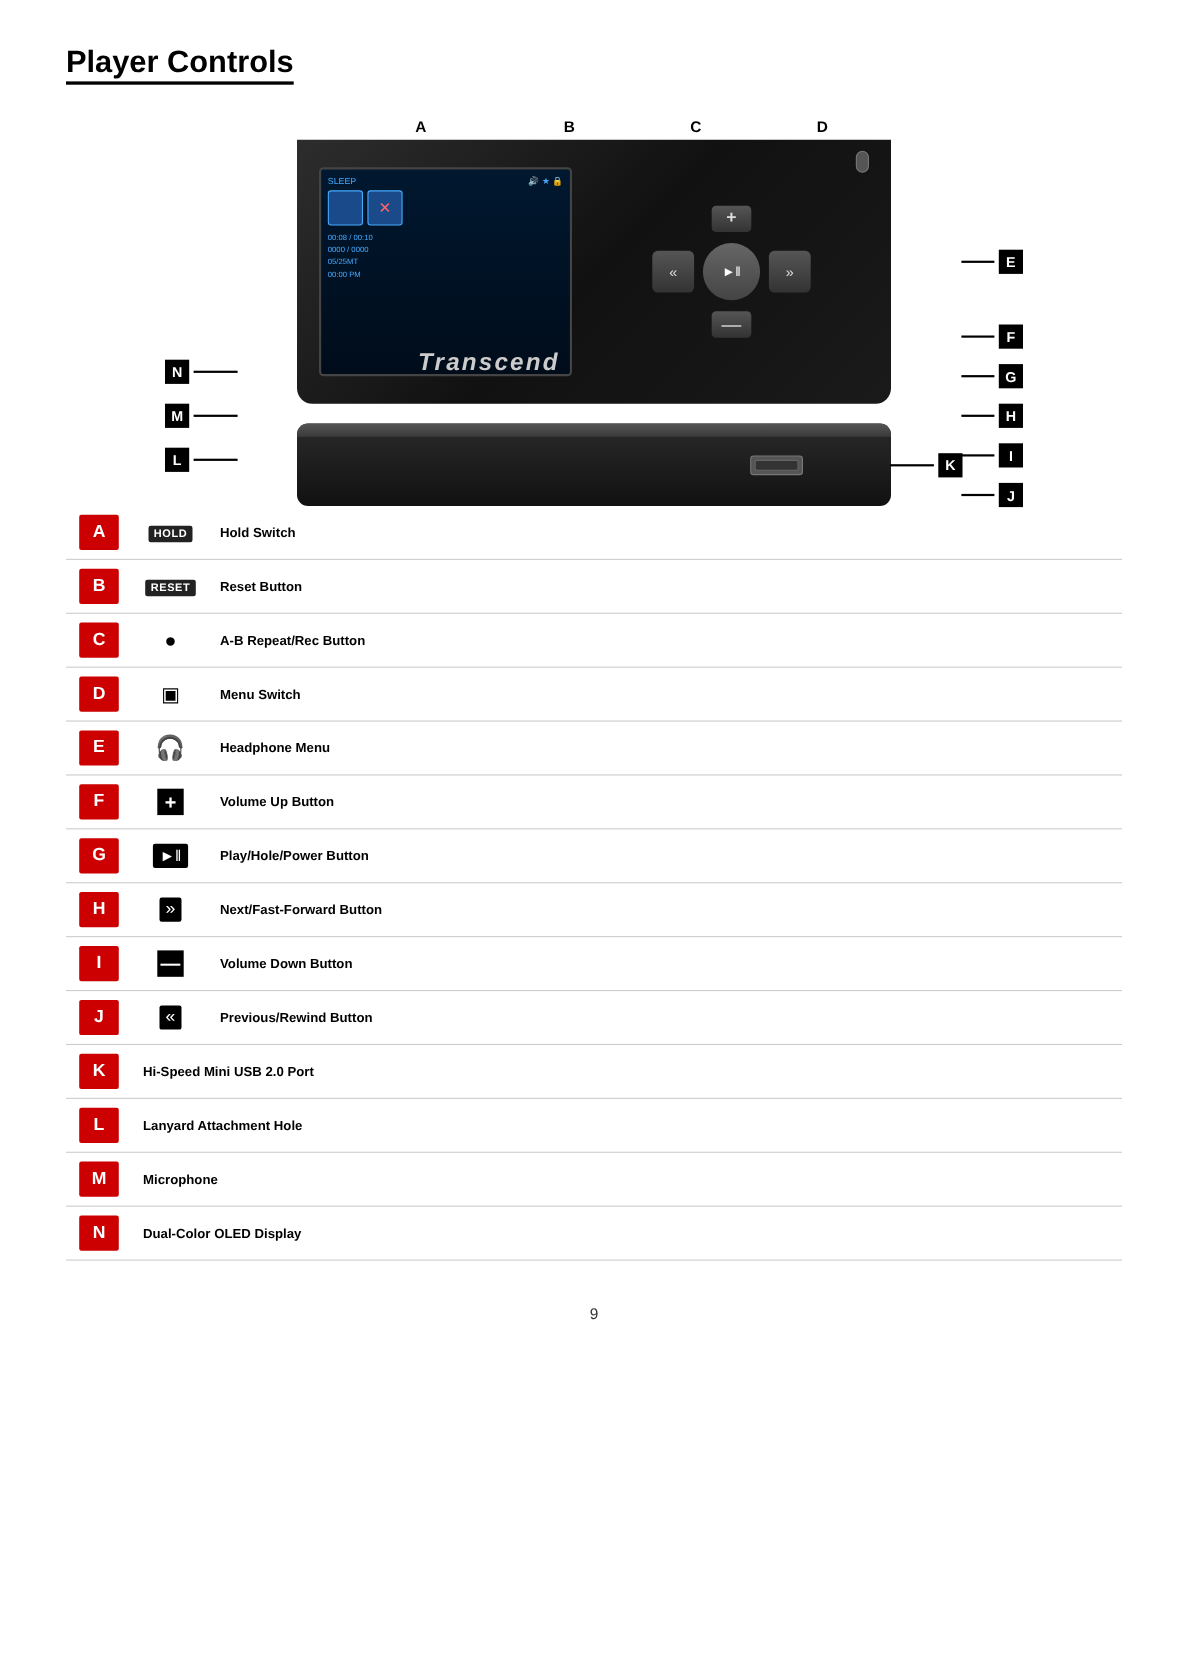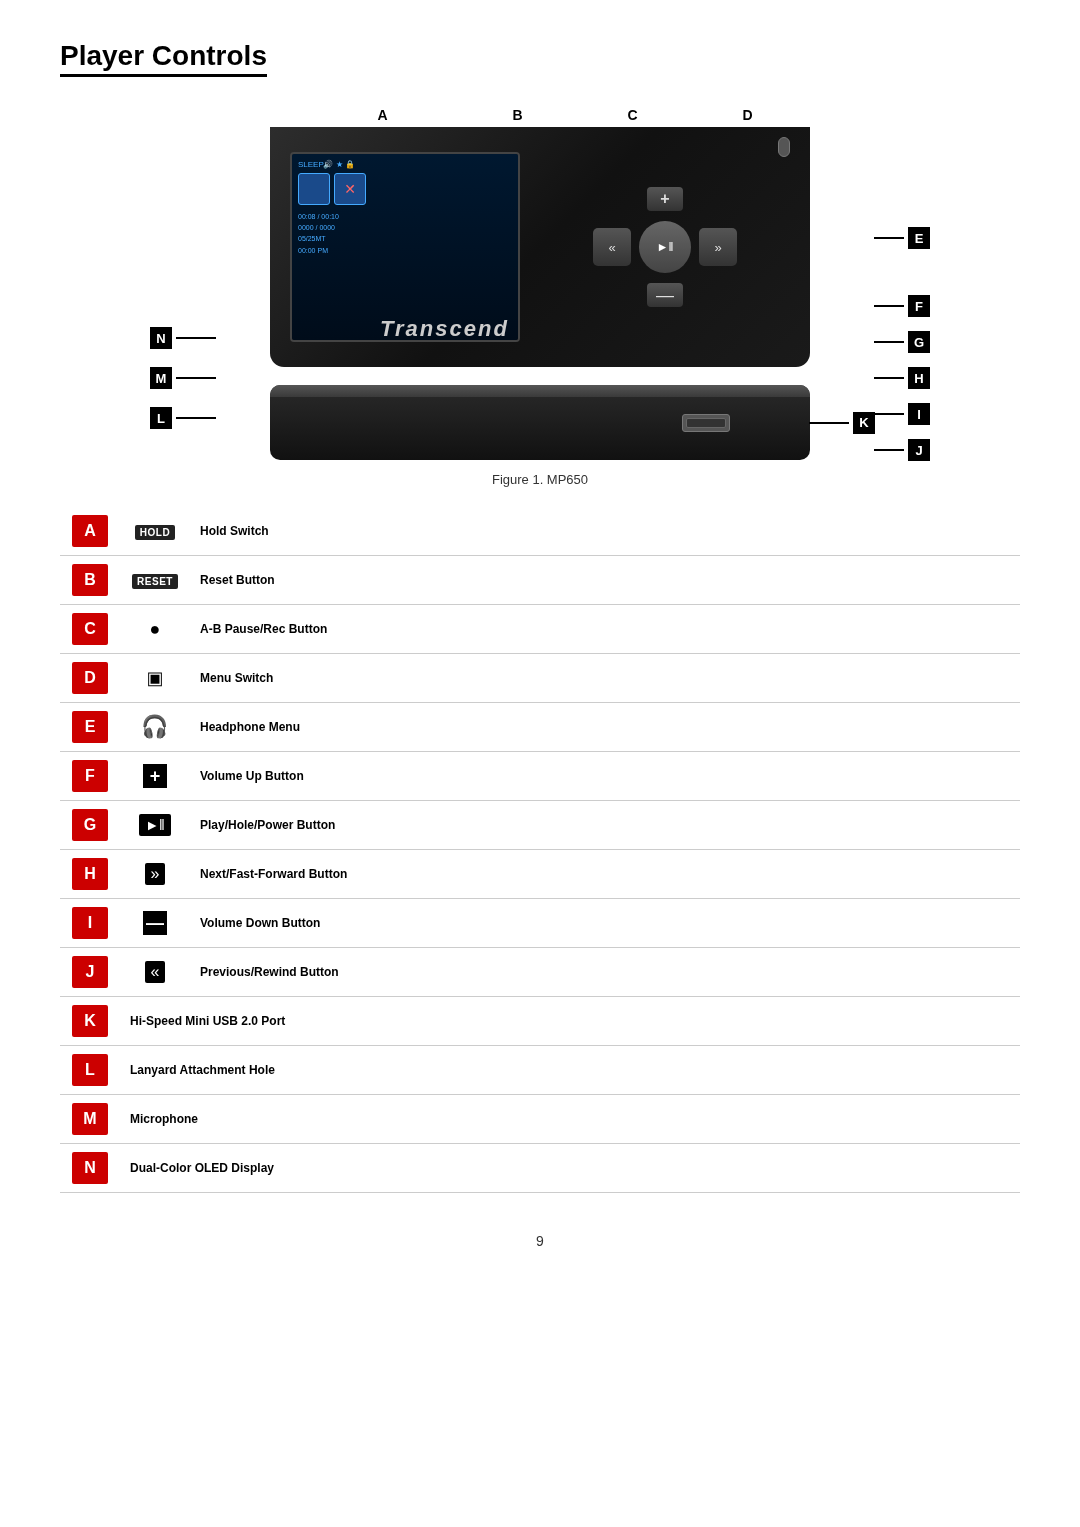--- a/index.html
+++ b/index.html
@@ -170,21 +170,21 @@
           <span style="margin-left:20px;">B</span>
           <span>C</span>
           <span>D</span>
         </div>
 
 
         <div style="width:540px;height:240px;background:linear-gradient(135deg,#2d2d2d 0%,#111 50%,#1a1a1a 100%);border-radius:0 0 14px 14px;margin:0 auto;position:relative;display:flex;align-items:center;padding:15px 20px;gap:20px;">
 
           <div style="width:230px;height:190px;background:#000;border:2px solid #444;border-radius:4px;overflow:hidden;flex-shrink:0;position:relative;">
             <div style="width:100%;height:100%;background:linear-gradient(180deg,#001830 0%,#000c1a 100%);padding:6px;">
-              <div style="color:#4af;font-size:8px;margin-bottom:4px;display:flex;">
+              <div style="color:#4af;font-size:8px;margin-bottom:4px;display:flex;justify-content:space-between;">
                 <span>SLEEP</span>
                 <span>🔊 ★ 🔒</span>
               </div>
               <div style="display:flex;gap:4px;margin-bottom:6px;">
                 <div style="width:32px;height:32px;background:#1a4a8a;border-radius:3px;border:1px solid #4af;"></div>
                 <div style="width:32px;height:32px;background:#1a4a8a;border-radius:3px;border:1px solid #4af;display:flex;align-items:center;justify-content:center;color:#f66;font-size:14px;">✕</div>
               </div>
               <div style="color:#4af;font-size:7px;line-height:1.6;">
                 <div>00:08 / 00:10</div>
                 <div>0000 / 0000</div>
@@ -223,21 +223,20 @@
 
         <div style="position:absolute;right:-65px;top:50%;transform:translateY(-50%);display:flex;align-items:center;gap:4px;">
           <div style="width:40px;height:2px;background:#000;"></div>
           <div style="background:#000;color:#fff;font-weight:bold;font-size:13px;width:22px;height:22px;display:flex;align-items:center;justify-content:center;">K</div>
         </div>
       </div>
     </div>
   </div>
 
   
-  <div class="figure-caption">Figure 1. MP650</div>
 
   
   <table class="controls-table">
 
     <tbody>
         <tr>
       <td class="label-cell">
         <div class="label-badge">A</div>
       </td>
       <td class="icon-cell">
@@ -256,21 +255,21 @@
       <td class="desc-cell">Reset Button</td>
     </tr>
 
     <tr>
       <td class="label-cell">
         <div class="label-badge">C</div>
       </td>
       <td class="icon-cell">
         <span class="icon-symbol">●</span>
       </td>
-      <td class="desc-cell">A-B Pause/Rec Button</td>
+      <td class="desc-cell">A-B Repeat/Rec Button</td>
     </tr>
 
     <tr>
       <td class="label-cell">
         <div class="label-badge">D</div>
       </td>
       <td class="icon-cell">
         <span class="icon-symbol">▣</span>
       </td>
       <td class="desc-cell">Menu Switch</td>

